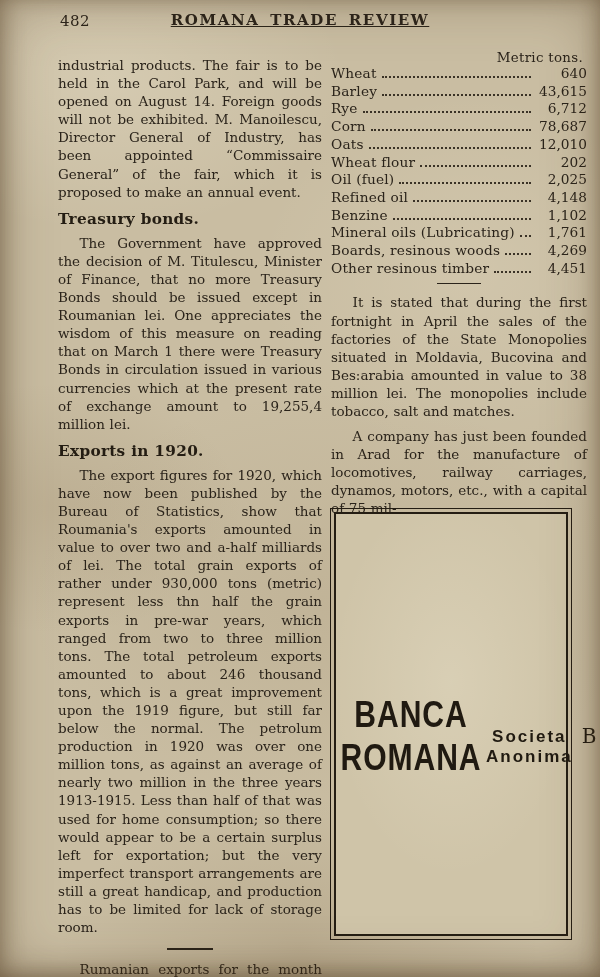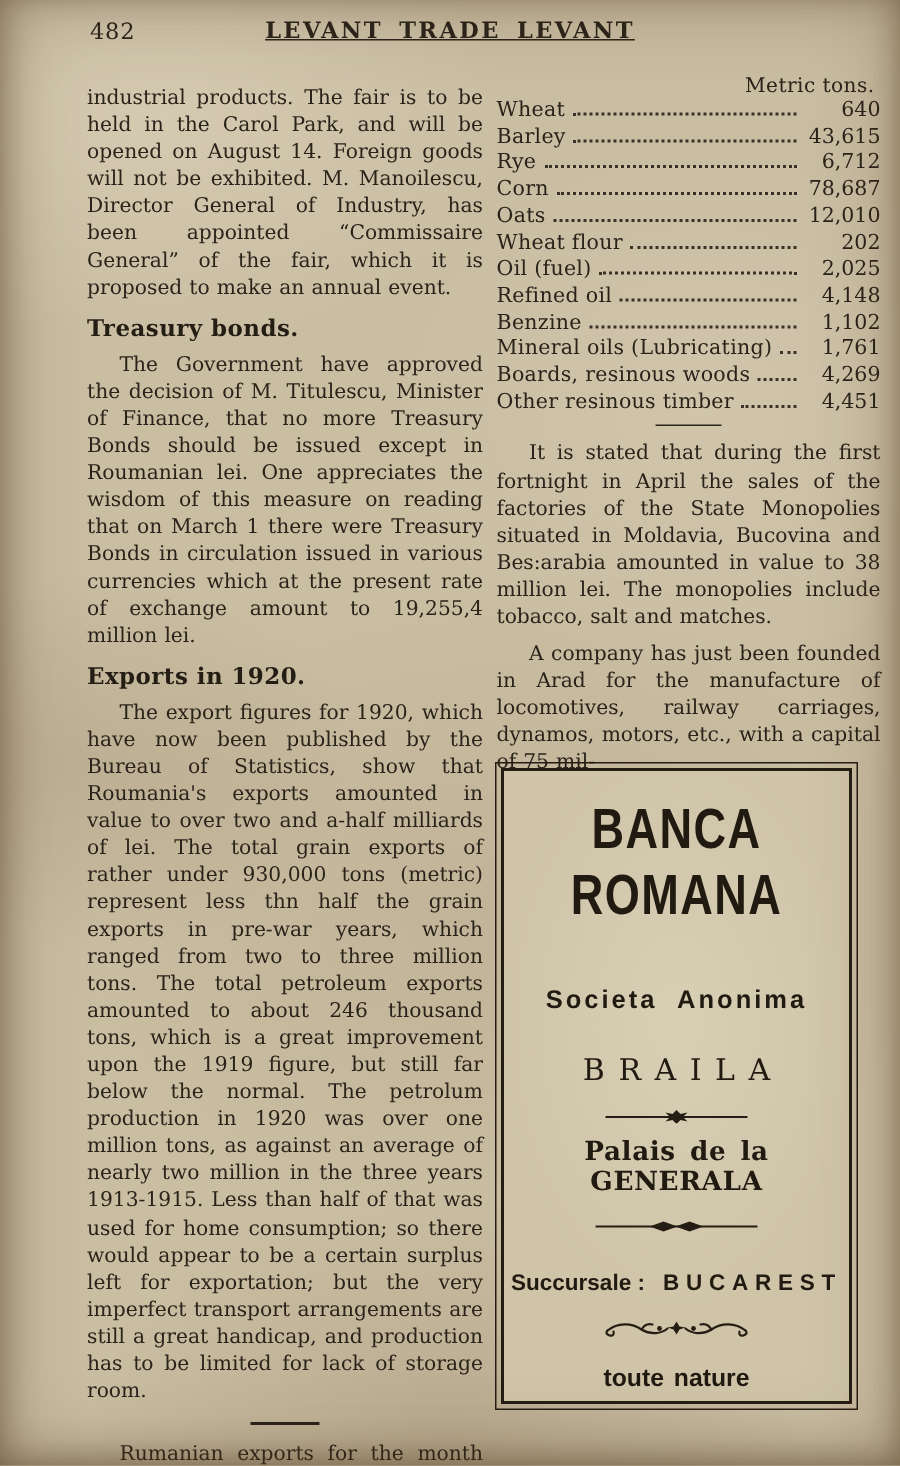--- a/index.html
+++ b/index.html
@@ -44,40 +44,40 @@
   .leader{flex:1;border-bottom:2px dotted #3a3226;margin:0 6px 3px 5px;min-width:8px;}
   .tval{width:50px;text-align:right;white-space:nowrap;}
   .rbody{font-size:13.8px;line-height:17.6px;}
   .rbody + .rbody{margin-top:7px;}
   
   .ad{
     position:absolute;left:334px;top:512px;width:234px;height:424px;box-sizing:border-box;
     border:2.5px solid #241d13;outline:1px solid #241d13;outline-offset:3px;
     background:#cfc4a8;
     background-image:radial-gradient(ellipse 160px 260px at 50% 40%, rgba(255,250,232,.20), transparent 75%);
-    display:flex;flex-direction:column;align-items:center;text-align:center;
+    display:flex;align-items:center;text-align:center;
     font-family:"Liberation Sans", sans-serif;color:#201a11;
   }
   .ad-name{margin-top:24px;font-weight:700;font-size:32px;letter-spacing:1px;transform:scaleY(1.18) scaleX(.94);}
   .ad-sub{margin-top:45px;font-weight:700;font-size:17px;letter-spacing:2px;word-spacing:7px;}
   .ad-city{margin-top:24px;font-family:"DejaVu Serif", serif;font-size:20px;letter-spacing:9px;padding-left:9px;}
   .orn{margin-top:15px;}
   .ad-palais{margin-top:9px;font-family:"DejaVu Serif", serif;font-weight:700;font-size:17.5px;word-spacing:3px;letter-spacing:.4px;}
   .ad-succ{margin-top:24px;font-weight:700;font-size:15px;}
   .ad-succ .buc{letter-spacing:4.5px;margin-left:12px;}
   .ad-tagline{margin-top:12px;font-weight:700;font-size:16.5px;line-height:30px;word-spacing:2px;}
 </style>
 </head>
 <body>
 
 <div class="page">
 
   <div class="running-head">
     <span class="pageno">482</span>
-    <span class="jtitle">LEVANT TRADE LEVANT</span>
+    <span class="jtitle">ROMANA TRADE REVIEW</span>
   </div>
 
   <div class="col left">
     <p class="body noindent">industrial products.  The fair is to be held in the Carol Park, and will be opened on August 14.  Foreign goods will not be exhibited.  M. Manoilescu, Director General of Industry, has been appointed “Commissaire General” of the fair, which it is proposed to make an annual event.</p>
     <h3 class="subhead">Treasury bonds.</h3>
     <p class="body">The Government have approved the decision of M. Titulescu, Minister of Finance, that no more Treasury Bonds should be issued except in Roumanian lei.  One appreciates the wisdom of this measure on reading that on March 1 there were Treasury Bonds in circulation issued in various currencies which at the present rate of exchange amount to 19,255,4 million lei.</p>
     <h3 class="subhead">Exports in 1920.</h3>
     <p class="body">The export figures for 1920, which have now been published by the Bureau of Statistics, show that Roumania's exports amounted in value to over two and a-half milliards of lei. The total grain exports of rather under 930,000 tons (metric) represent less thn half the grain exports in pre-war years, which ranged from two to three million tons.  The total petroleum exports amounted to about 246 thousand tons, which is a great improvement upon the 1919 figure, but still far below the normal.  The petrolum production in 1920 was over one million tons, as against an average of nearly two million in the three years 1913-1915.  Less than half of that was used for home consumption; so there would appear to be a certain surplus left for exportation; but the very imperfect transport arrangements are still a great handicap, and production has to be limited for lack of storage room.</p>
     <div class="rule-short"></div>
     <p class="body">Rumanian exports for the month of January, 1921, were as follows :</p>

